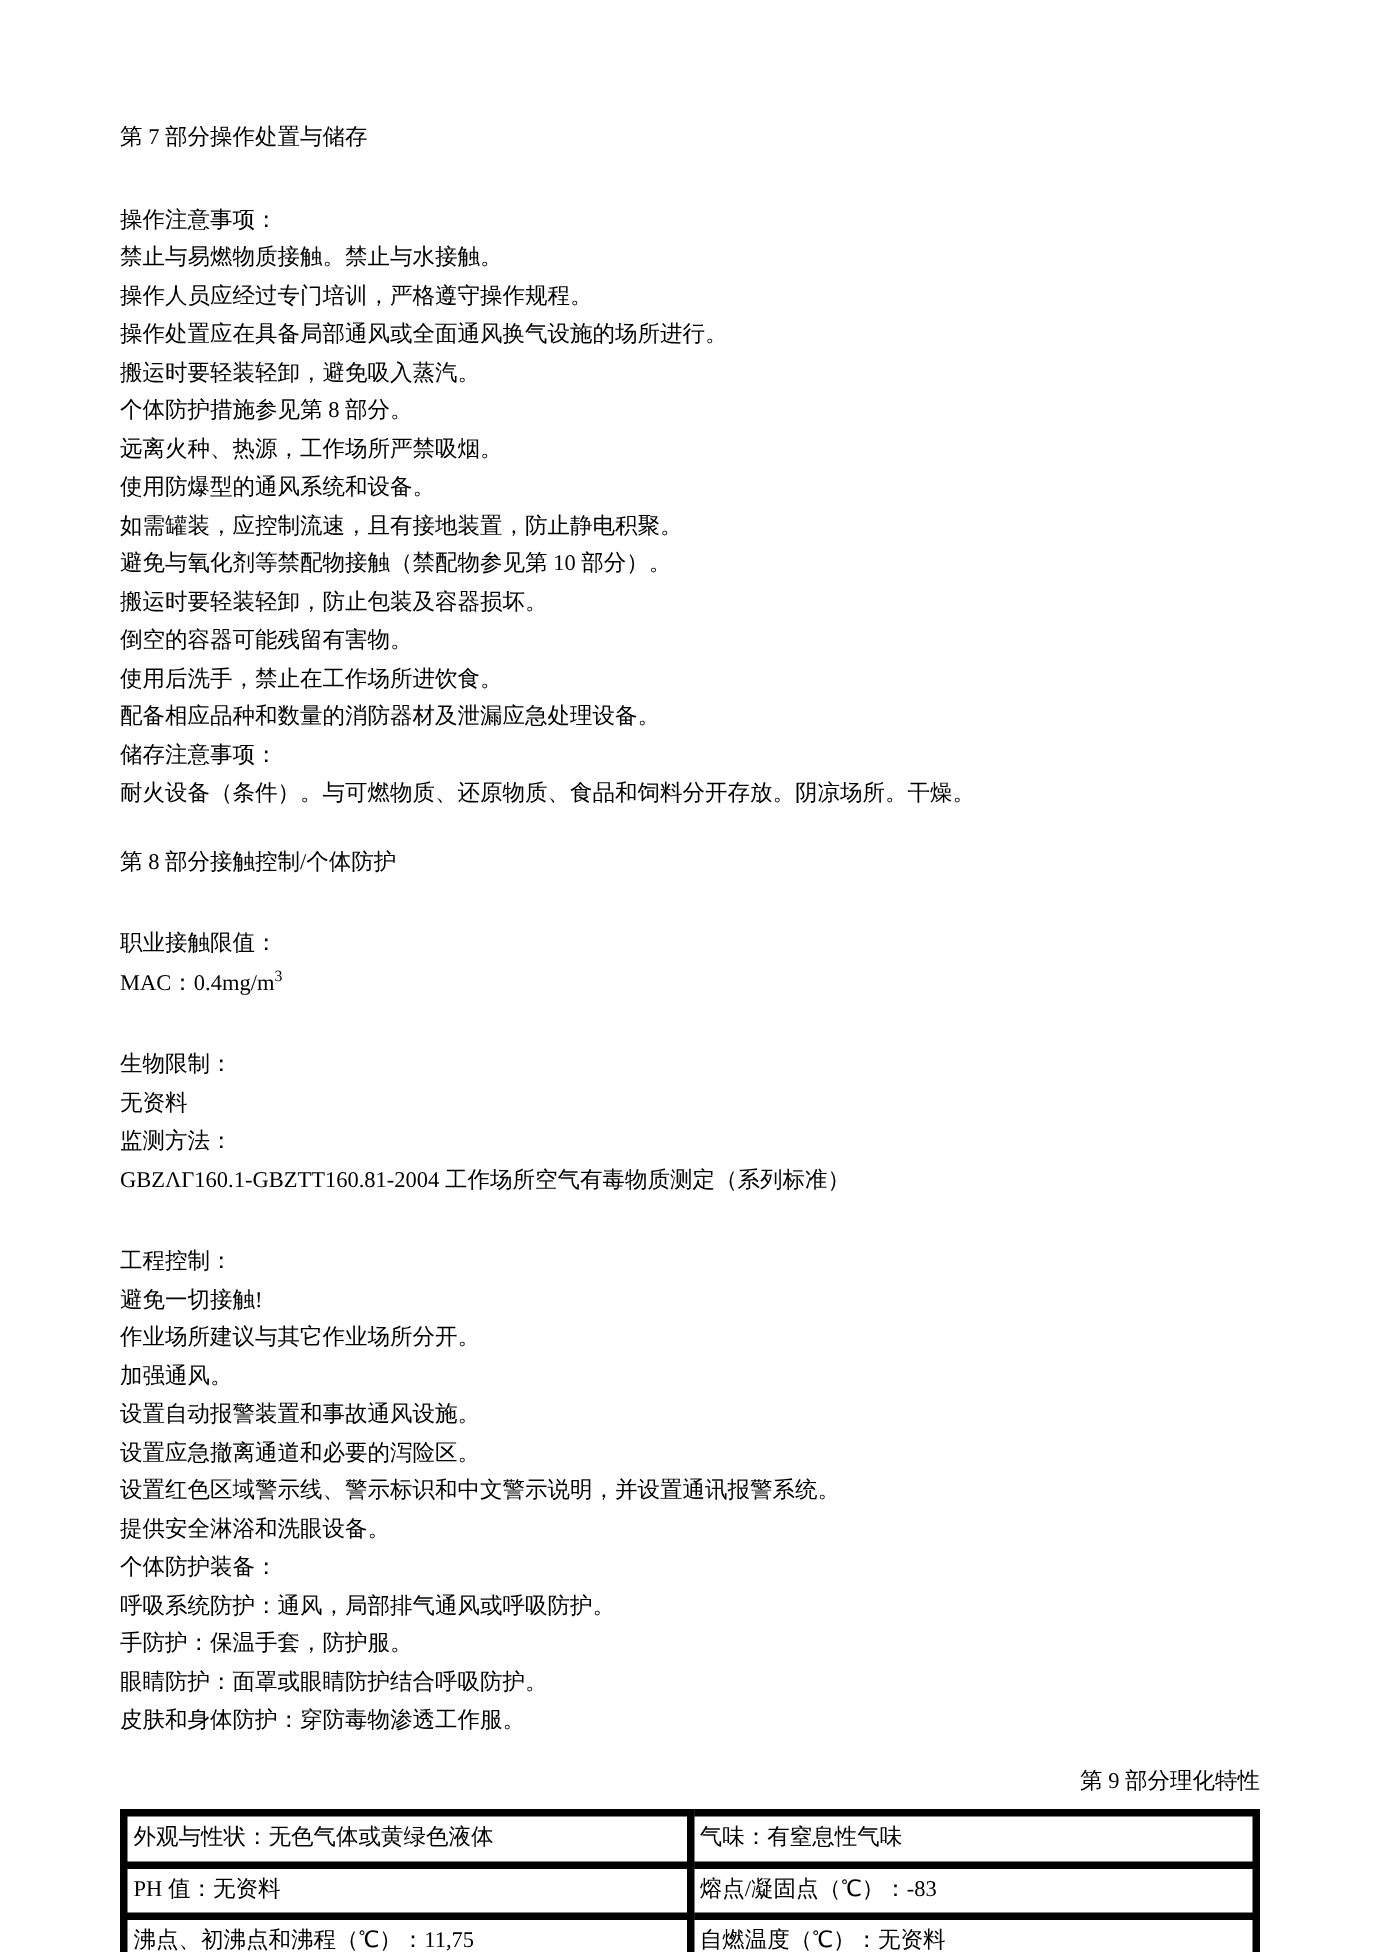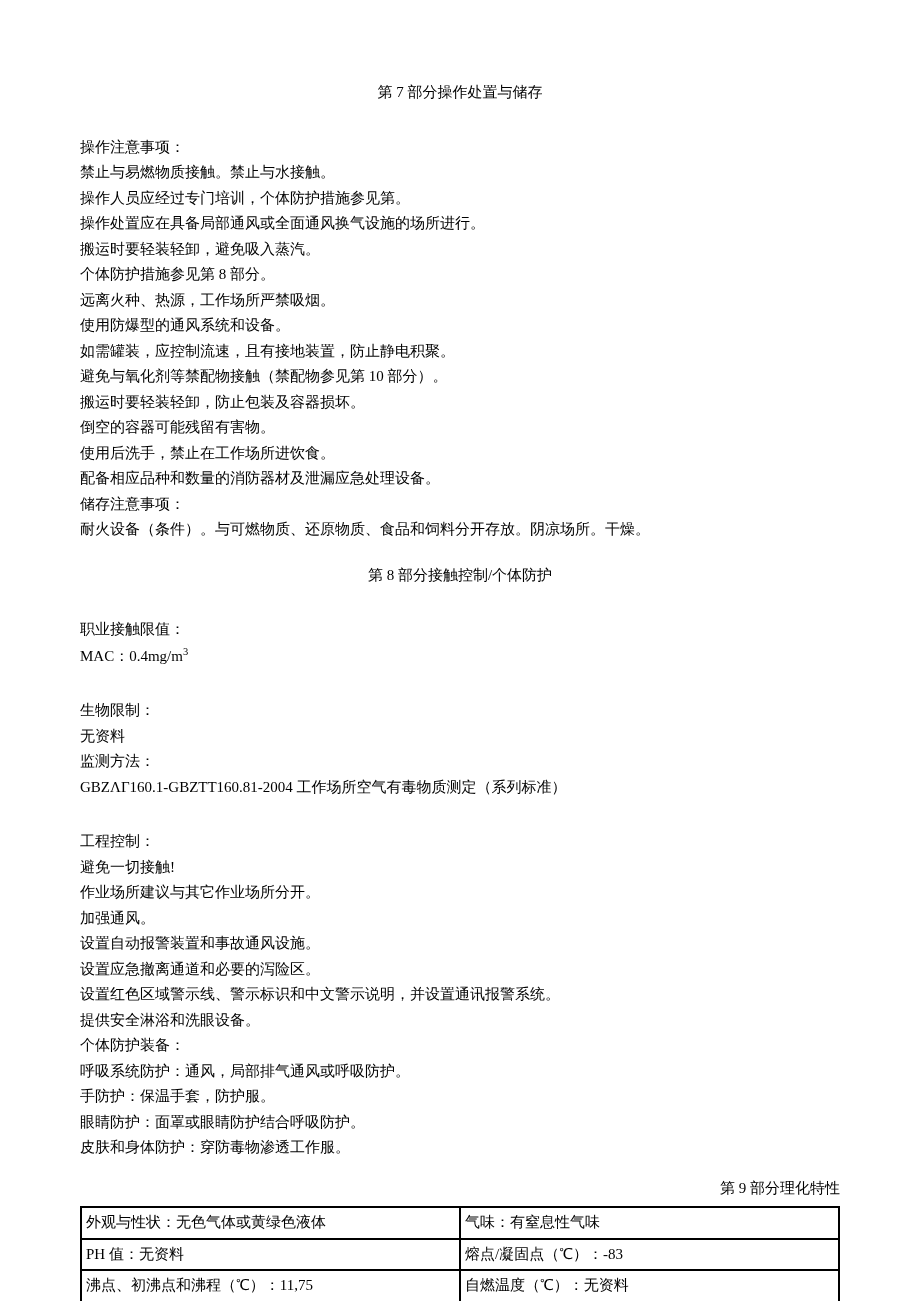--- a/index.html
+++ b/index.html
@@ -7,58 +7,57 @@
       font-size: 15px;
       line-height: 1.7;
       color: #000;
       background: #fff;
       margin: 0;
       padding: 60px 80px;
       width: 920px;
       box-sizing: border-box;
     }
     .section-title {
-      text-align: center;
       margin: 20px 0 20px 0;
     }
     .section-title-left {
       text-align: right;
       margin: 15px 0 5px 0;
     }
     .para {
       margin: 0;
     }
     .block {
       margin-bottom: 8px;
       margin-top: 29px;
     }
     table {
       border-collapse: collapse;
       width: 100%;
       margin-top: 2px;
     }
     td {
-      border: 2px solid #000000;
+      border: 5px solid #000000;
       padding: 2px 4px;
       font-size: 15px;
       vertical-align: top;
     }
     td:first-child { width: 50%; }
     td:last-child { width: 50%; }
     sup { font-size: 0.7em; }
   </style>
 </head>
 <body>
 
 <div class="section-title">第 7 部分操作处置与储存</div>
 
 <div class="block">
   <p class="para">操作注意事项：</p>
   <p class="para">禁止与易燃物质接触。禁止与水接触。</p>
-  <p class="para">操作人员应经过专门培训，个体防护措施参见第。</p>
+  <p class="para">操作人员应经过专门培训，严格遵守操作规程。</p>
   <p class="para">操作处置应在具备局部通风或全面通风换气设施的场所进行。</p>
   <p class="para">搬运时要轻装轻卸，避免吸入蒸汽。</p>
   <p class="para">个体防护措施参见第 8 部分。</p>
   <p class="para">远离火种、热源，工作场所严禁吸烟。</p>
   <p class="para">使用防爆型的通风系统和设备。</p>
   <p class="para">如需罐装，应控制流速，且有接地装置，防止静电积聚。</p>
   <p class="para">避免与氧化剂等禁配物接触（禁配物参见第 10 部分）。</p>
   <p class="para">搬运时要轻装轻卸，防止包装及容器损坏。</p>
   <p class="para">倒空的容器可能残留有害物。</p>
   <p class="para">使用后洗手，禁止在工作场所进饮食。</p>

